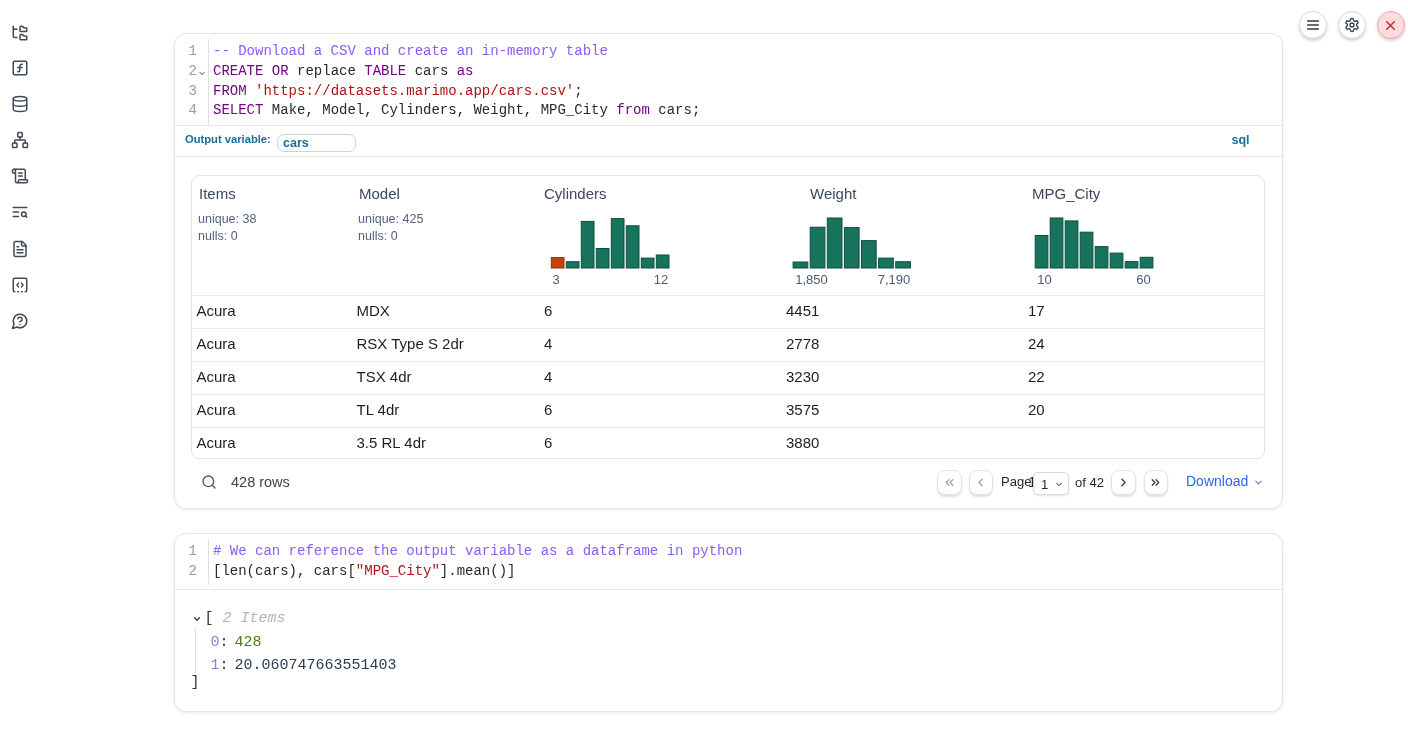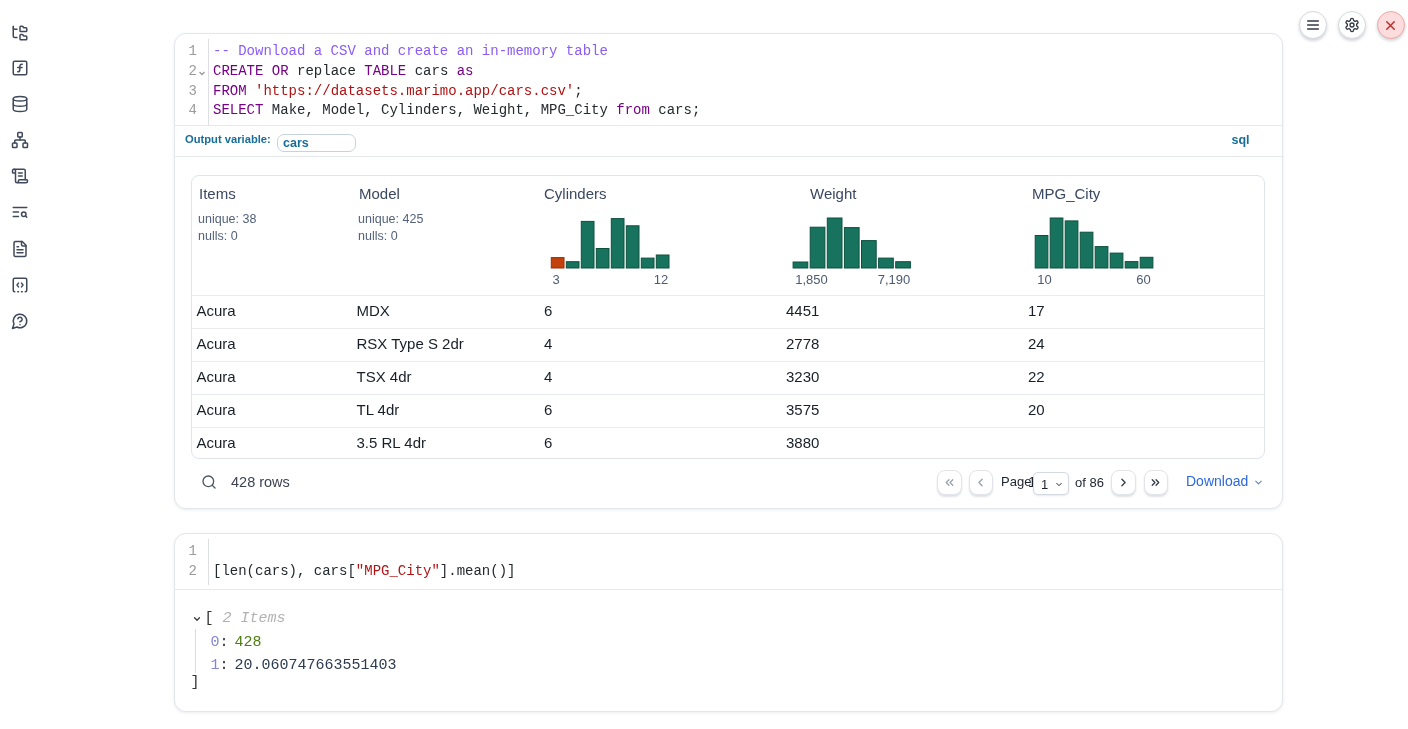--- a/index.html
+++ b/index.html
@@ -225,42 +225,42 @@
           <path d="m15 18-6-6 6-6"></path>
         </svg>
       </div>
     <div class="abs" style="left:826px; top:440px; font-size:13px; color:#1d2430; font-weight:500;">Page</div>
     <div class="abs" style="left:858px; top:438px; width:36px; height:22.5px; border:1px solid #d5d9e0; border-radius:5px; background:#fff; box-shadow:0 1px 2px rgba(120,130,150,0.18);">
       <span style="position:absolute; left:7px; top:3.5px; font-size:13px; color:#1d2430;">1</span>
       <svg style="position:absolute; right:4px; top:7px;" width="10" height="9" viewBox="0 0 24 24" fill="none" stroke="#1d2430" stroke-width="2.6" stroke-linecap="round" stroke-linejoin="round">
           <path d="m6 9 6 6 6-6"></path>
         </svg>
     </div>
-    <div class="abs" style="left:900px; top:441px; font-size:13px; color:#1d2430; font-weight:500;">of 86</div>
+    <div class="abs" style="left:900px; top:441px; font-size:13px; color:#1d2430; font-weight:500;">of 42</div>
     <div class="pgbtn" style="left:936px;">
         <svg width="13" height="13" viewBox="0 0 24 24" fill="none" stroke="#343c49" stroke-width="2.4" stroke-linecap="round" stroke-linejoin="round">
           <path d="m9 18 6-6-6-6"></path>
         </svg>
       </div>
     <div class="pgbtn" style="left:968.5px;">
         <svg width="13" height="13" viewBox="0 0 24 24" fill="none" stroke="#343c49" stroke-width="2.4" stroke-linecap="round" stroke-linejoin="round">
           <path d="m13 17 5-5-5-5"></path>
           <path d="m6 17 5-5-5-5"></path>
         </svg>
       </div>
     <div class="abs" style="left:1011px; top:438.5px; font-size:14px; color:#2c68dd; font-weight:500;">Download</div>
     <svg class="abs" style="left:1077.5px; top:443px;" width="11" height="11" viewBox="0 0 24 24" fill="none" stroke="#5d83c9" stroke-width="2.4" stroke-linecap="round" stroke-linejoin="round">
         <path d="m6 9 6 6 6-6"></path>
       </svg>
   </div>
 
   <div class="card" style="top:533px; height:179px;">
     <div class="gutternum" style="top:8.3px; left:0;">1<br>2</div>
     <div class="gutline" style="top:5px; height:46px;"></div>
-    <div class="code" style="top:8.3px;">
+    <div class="code" style="top:8.3px;"><span class="cm"># We can reference the output variable as a dataframe in python</span>
 [len(cars), cars[<span class="st">"MPG_City"</span>].mean()]</div>
     <div class="divider" style="top:55px;"></div>
     <svg class="abs" style="left:16.5px; top:80px;" width="10" height="10" viewBox="0 0 24 24" fill="none" stroke="#3a3a3a" stroke-width="3" stroke-linecap="round" stroke-linejoin="round">
         <path d="m6 9 6 6 6-6"></path>
       </svg>
     <div class="tmono" style="left:29.5px; top:77px;">[ <span style="color:#b2b2b2; font-style:italic;">2 Items</span></div>
     <div class="abs" style="left:19.5px; top:95px; width:1px; height:44px; background:#dcdcdc;"></div>
     <div class="tmono" style="left:35.5px; top:100.5px;"><span style="color:#8585d6;">0</span>: <span style="color:#4d7c0f; margin-left:-3px;">428</span></div>
     <div class="tmono" style="left:35.5px; top:123.5px;"><span style="color:#8585d6;">1</span>: <span style="color:#2b3a4e; margin-left:-3px;">20.060747663551403</span></div>
     <div class="tmono" style="left:15.5px; top:141px;">]</div>

